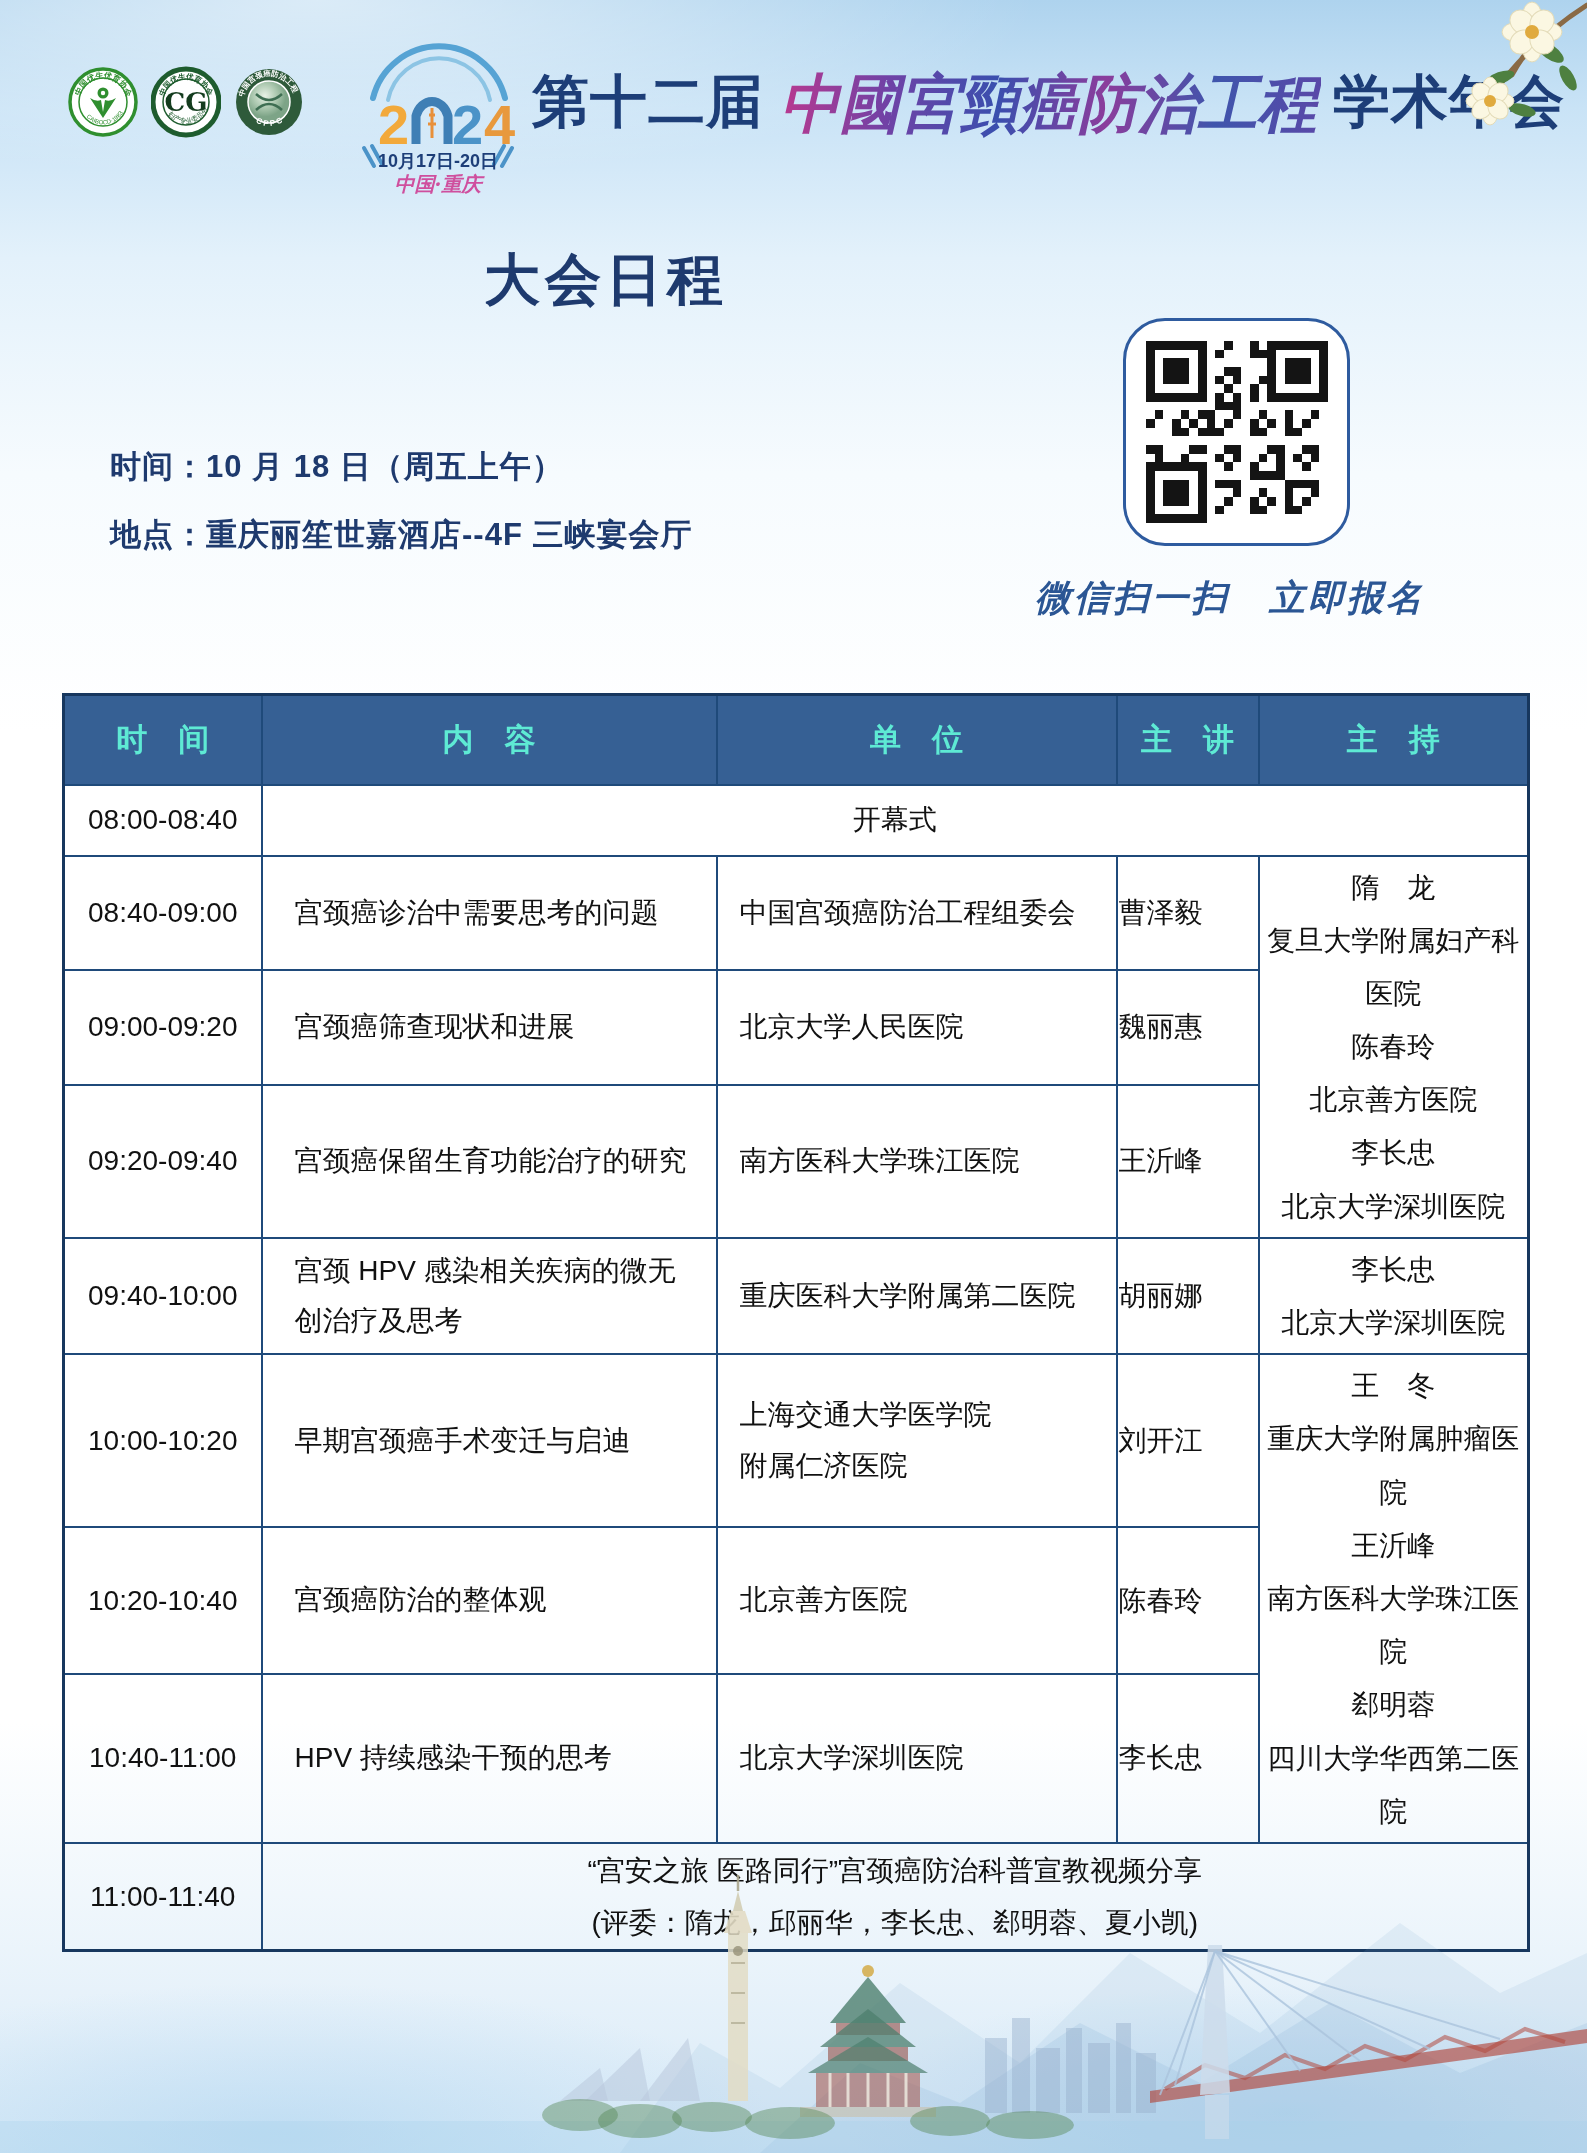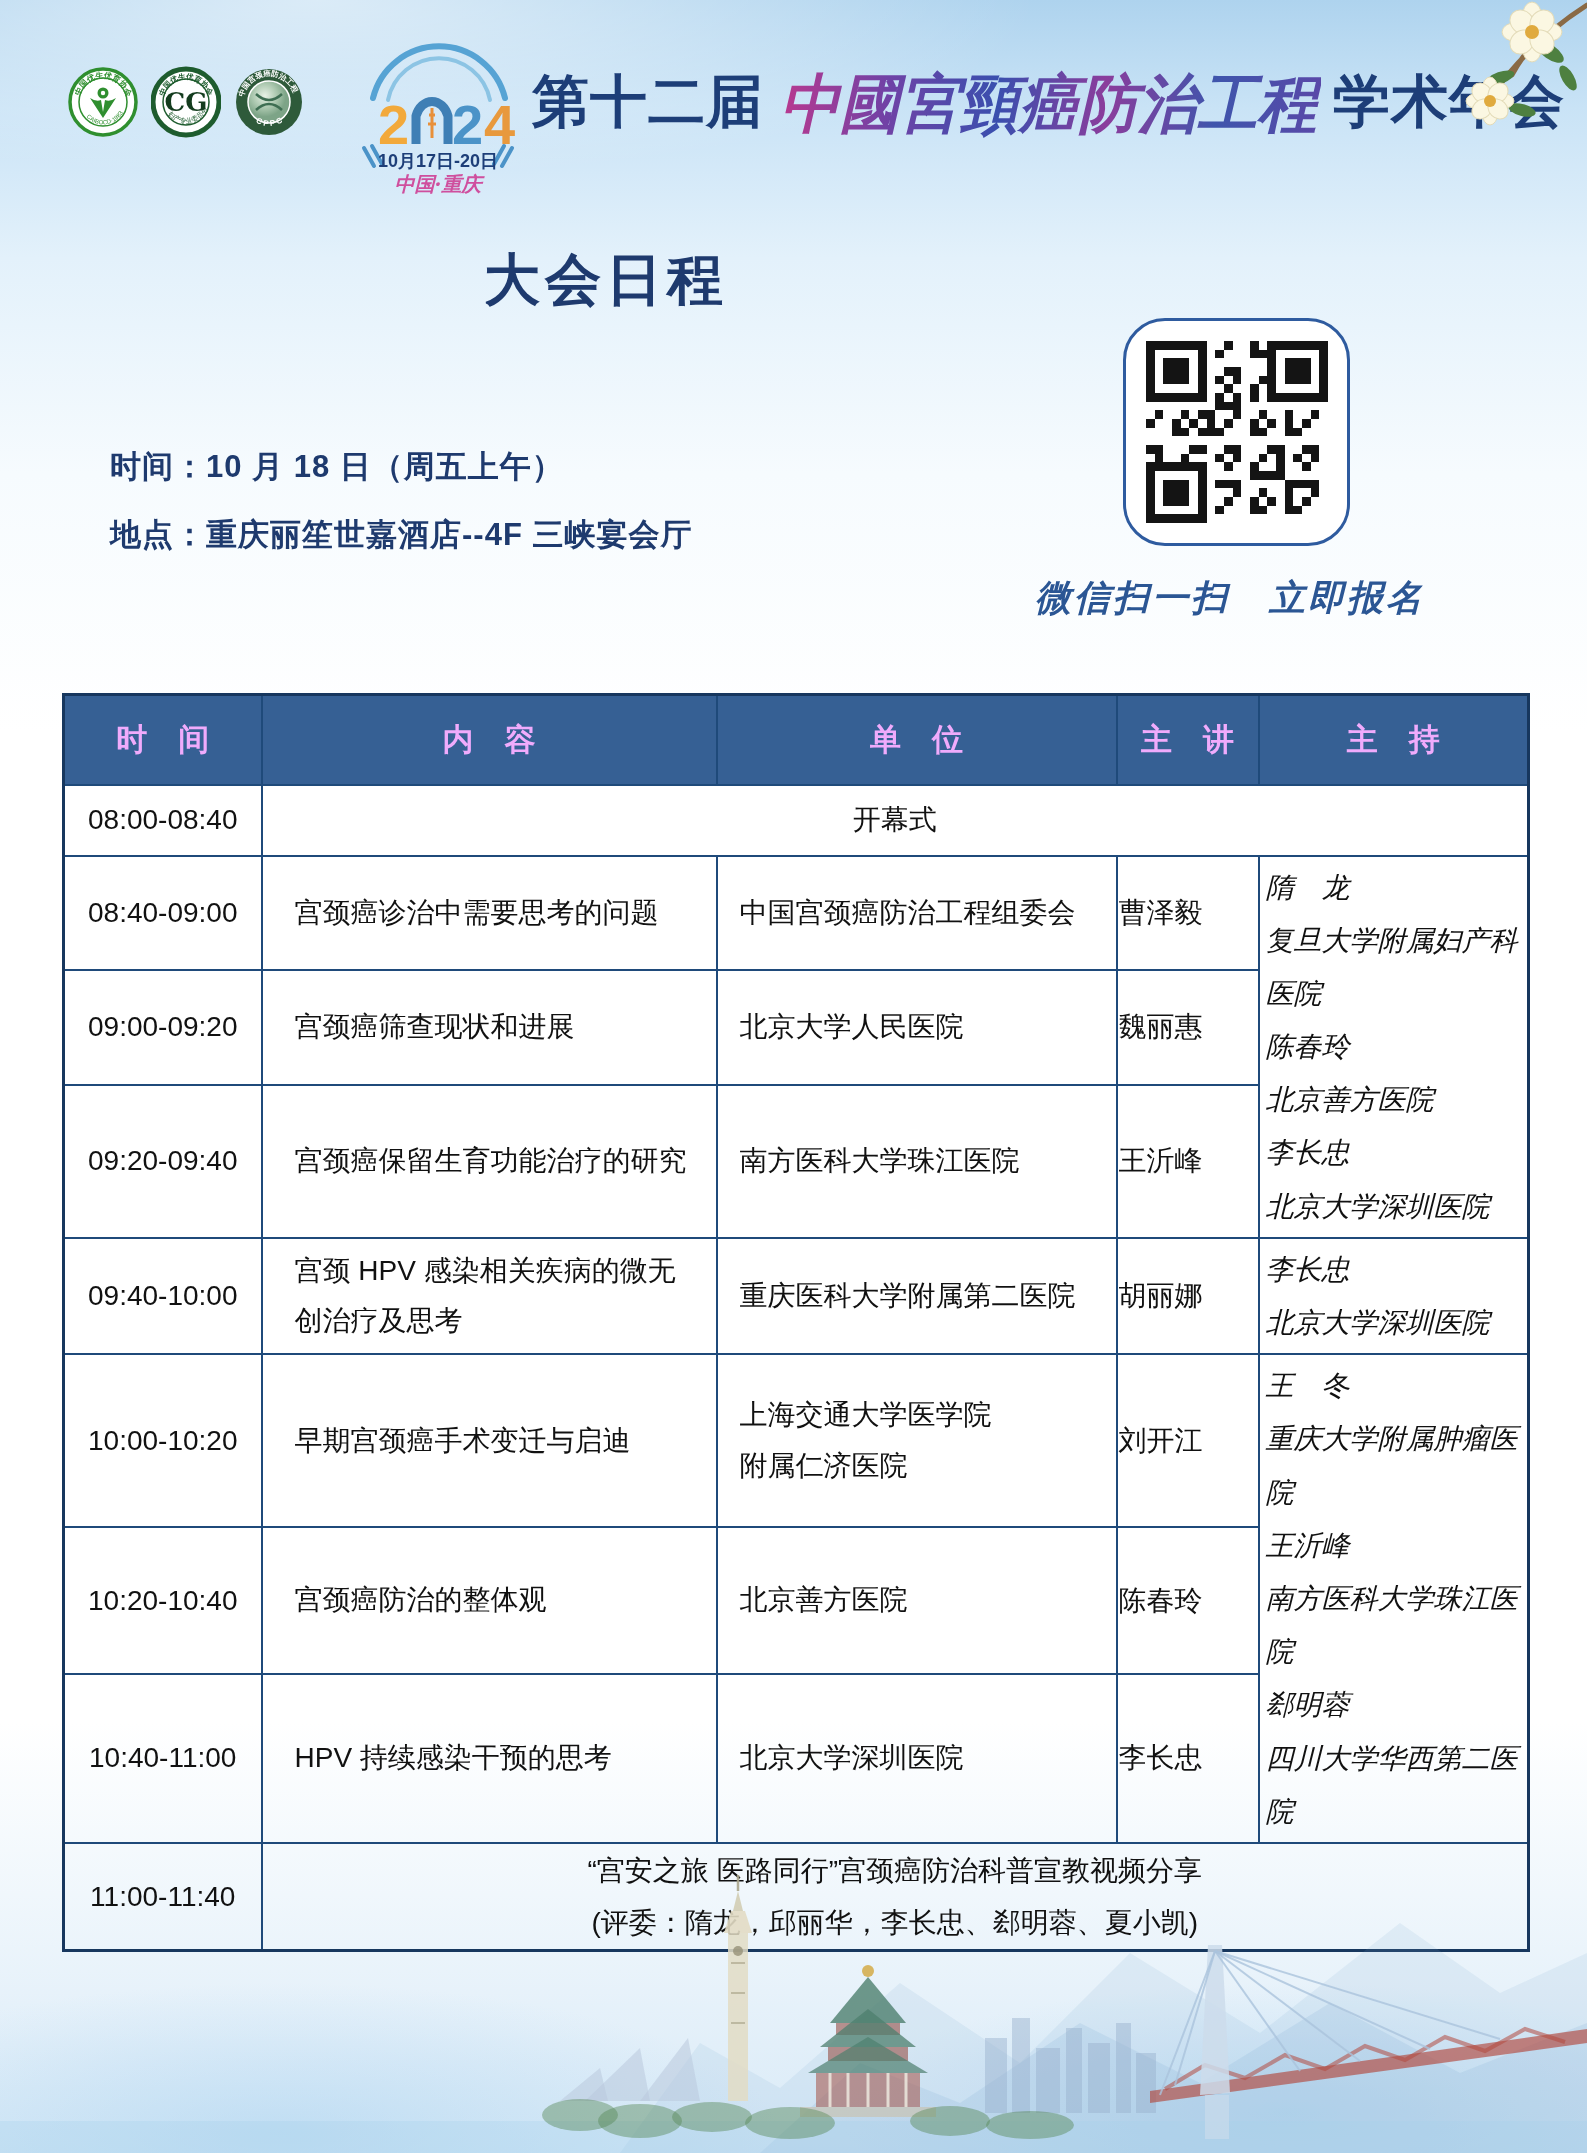--- a/index.html
+++ b/index.html
@@ -25,27 +25,27 @@
   
   .qr-box{position:absolute;left:1123px;top:318px;width:227px;height:228px;background:#fff;
           border:3px solid #2e5b9f;border-radius:42px;display:flex;align-items:center;justify-content:center;box-sizing:border-box;}
   .qr-caption{position:absolute;left:1005px;top:574px;width:450px;text-align:center;
           font-family:"DejaVu Serif",serif;font-style:italic;font-weight:bold;
           font-size:36px;color:#2b5694;letter-spacing:3px;}
   
   .sched{position:absolute;left:62px;top:693px;border-collapse:collapse;table-layout:fixed;width:1465px;
          border:3px solid #17375e;}
   .sched th,.sched td{border:2px solid #1f4a7a;box-sizing:border-box;}
-  .sched th{background:#366094;color:#f0abfc;font-size:31px;font-weight:bold;text-align:center;}
+  .sched th{background:#366094;color:#5eead4;font-size:31px;font-weight:bold;text-align:center;}
   .sched td{font-size:28px;color:#111;vertical-align:middle;white-space:pre-line;}
   .c-time{text-align:center;font-size:29px;}
   .c-content{text-align:left;padding:6px 14px 6px 32px;line-height:1.8;}
   .c-org{text-align:left;padding:6px 10px 6px 22px;line-height:1.8;}
   .c-speaker{text-align:left;}
-  .c-host{text-align:left;line-height:1.9;padding:4px 6px;font-style:italic;}
+  .c-host{text-align:center;line-height:1.9;padding:4px 6px;}
   .c-merged{text-align:center;font-size:29px;line-height:1.85;}
   
   .skyline{position:absolute;left:0;bottom:0;}
   .wave{position:absolute;border-radius:50%;}
   .wave1{left:-220px;bottom:-130px;width:1000px;height:300px;background:radial-gradient(closest-side,rgba(160,205,238,.45),rgba(160,205,238,0));}
   .wave2{right:-150px;bottom:-90px;width:900px;height:260px;background:radial-gradient(closest-side,rgba(150,200,235,.35),rgba(150,200,235,0));}
 </style>
 </head>
 <body>
 

